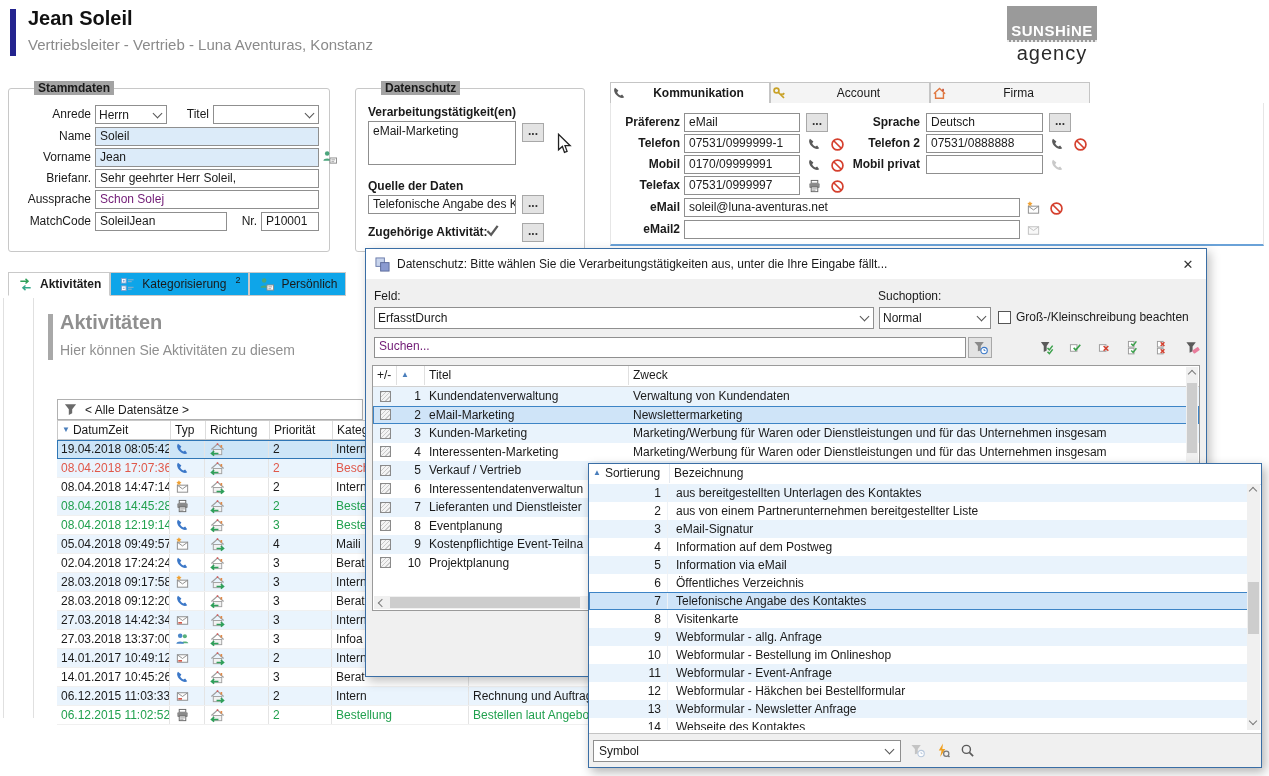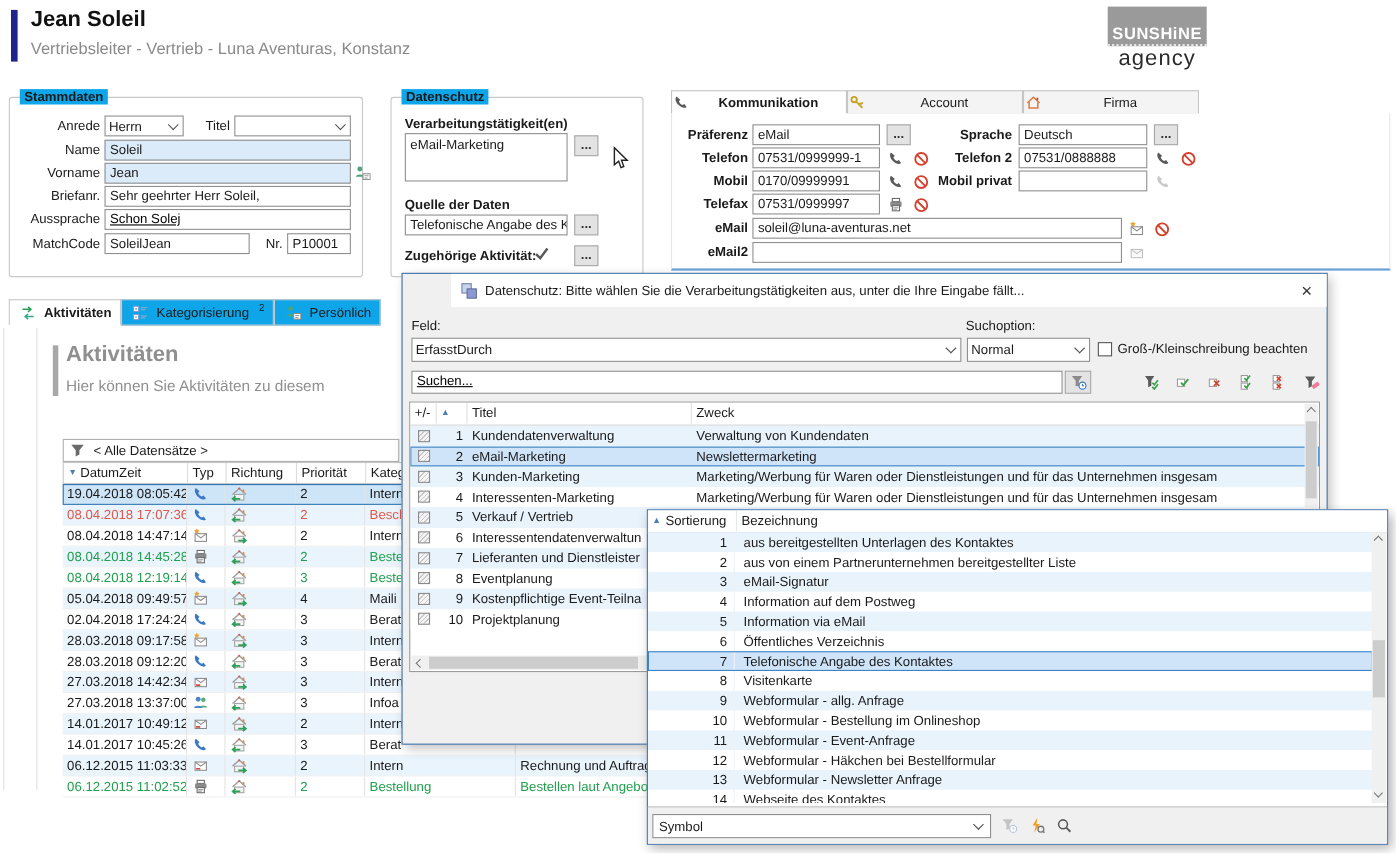--- a/index.html
+++ b/index.html
@@ -9,26 +9,26 @@
   
   .accent-bar{left:10px;top:9px;width:6px;height:47px;background:#23238e;}
   .hname{left:28px;top:7px;font-size:20px;font-weight:bold;color:#111;}
   .hsub{left:28px;top:36px;font-size:15px;color:#8a8a8a;}
   .logo{left:1007px;top:6px;width:90px;text-align:center;}
   .logo-top{height:33px;background:#9a9a9a;color:#fff;display:flex;align-items:flex-end;justify-content:center;
             font-weight:bold;font-size:15px;letter-spacing:.5px;border-bottom:2px dotted #e8e8e8;padding-bottom:1px;}
   .logo-bottom{font-size:20px;color:#2a2a2a;letter-spacing:1px;line-height:23px;}
   
   .fieldset{position:absolute;border:1px solid #c8c8c8;border-radius:3px;background:#fff;}
-  .legend{position:absolute;top:-8px;left:9px;background:#0ea5e9;padding:0 4px;font-weight:bold;}
+  .legend{position:absolute;top:-8px;left:25px;background:#a3a3a3;padding:0 4px;font-weight:bold;}
   .flabel{position:absolute;text-align:right;height:18px;line-height:18px;}
   .input{position:absolute;border:1px solid #8f8f8f;background:#fff;height:19px;line-height:17px;
          padding:0 4px;box-sizing:border-box;overflow:hidden;white-space:nowrap;}
   .input.blue{background:#dcebf9;}
-  .input.graytxt{color:#000000;text-decoration:underline;}
+  .input.graytxt{color:#701a75;}
   .combo{position:absolute;border:1px solid #8f8f8f;background:#fff;height:19px;box-sizing:border-box;
          display:flex;align-items:center;padding:0 3px;overflow:hidden;white-space:nowrap;}
   .chev{width:6px;height:6px;border-right:1.4px solid #555;border-bottom:1.4px solid #555;
         transform:rotate(45deg);margin:-3px 2px 0 auto;flex:none;}
   .btn-e{position:absolute;width:22px;height:19px;background:#e3e3e3;border:1px solid #a8a8a8;box-sizing:border-box;
          text-align:center;line-height:15px;font-weight:bold;color:#333;}
   .ic{display:inline-flex;align-items:center;justify-content:center;width:17px;height:16px;flex:none;}
   .boldlbl{font-weight:bold;}
   
   .ktabs{left:610px;top:82px;height:22px;display:flex;}
@@ -60,21 +60,21 @@
   .arow.alt{background:#eaf4fd;}
   .arow.sel{background:#cde5f7;outline:1px solid #2f76b5;outline-offset:-1px;}
   .acell{display:flex;align-items:center;padding:0 4px;box-sizing:border-box;border-right:1px solid #e4e4e4;
          overflow:hidden;white-space:nowrap;flex:none;height:18px;}
   .st-red{color:#e0584a;}
   .st-green{color:#21a04e;}
   .sorticon{color:#4a7ebb;font-size:8px;line-height:8px;}
   
   .dialog{left:365px;top:248px;width:840px;height:427px;background:#f0f0f0;border:1px solid #3a6ea5;
           box-shadow:3px 4px 10px rgba(0,0,0,.25);z-index:10;}
-  .dlg-title{height:30px;background:#fff;display:flex;align-items:center;padding:0 8px;gap:6px;margin-left:44px;}
+  .dlg-title{height:30px;background:#fff;display:flex;align-items:center;padding:0 8px;gap:6px;}
   .dlg-title-text{font-size:12px;color:#1a1a1a;flex:1;overflow:hidden;white-space:nowrap;}
   .dlg-close{width:20px;text-align:center;font-size:13px;color:#333;}
   .dlg-lbl{position:absolute;font-size:12px;}
   .dlg-table{position:absolute;left:6px;top:116px;width:828px;height:246px;background:#fff;
              border:1px solid #9a9a9a;box-sizing:border-box;overflow:hidden;}
   .dlg-head{display:flex;height:20px;border-bottom:1px solid #d0d0d0;background:#fff;}
   .grow{display:flex;height:18.5px;align-items:center;background:#fff;}
   .grow.alt{background:#e9f3fc;}
   .grow.sel{background:#cfe4f8;outline:1px solid #3d84c6;outline-offset:-1px;}
   .gcell{display:flex;align-items:center;padding:0 4px;box-sizing:border-box;overflow:hidden;

